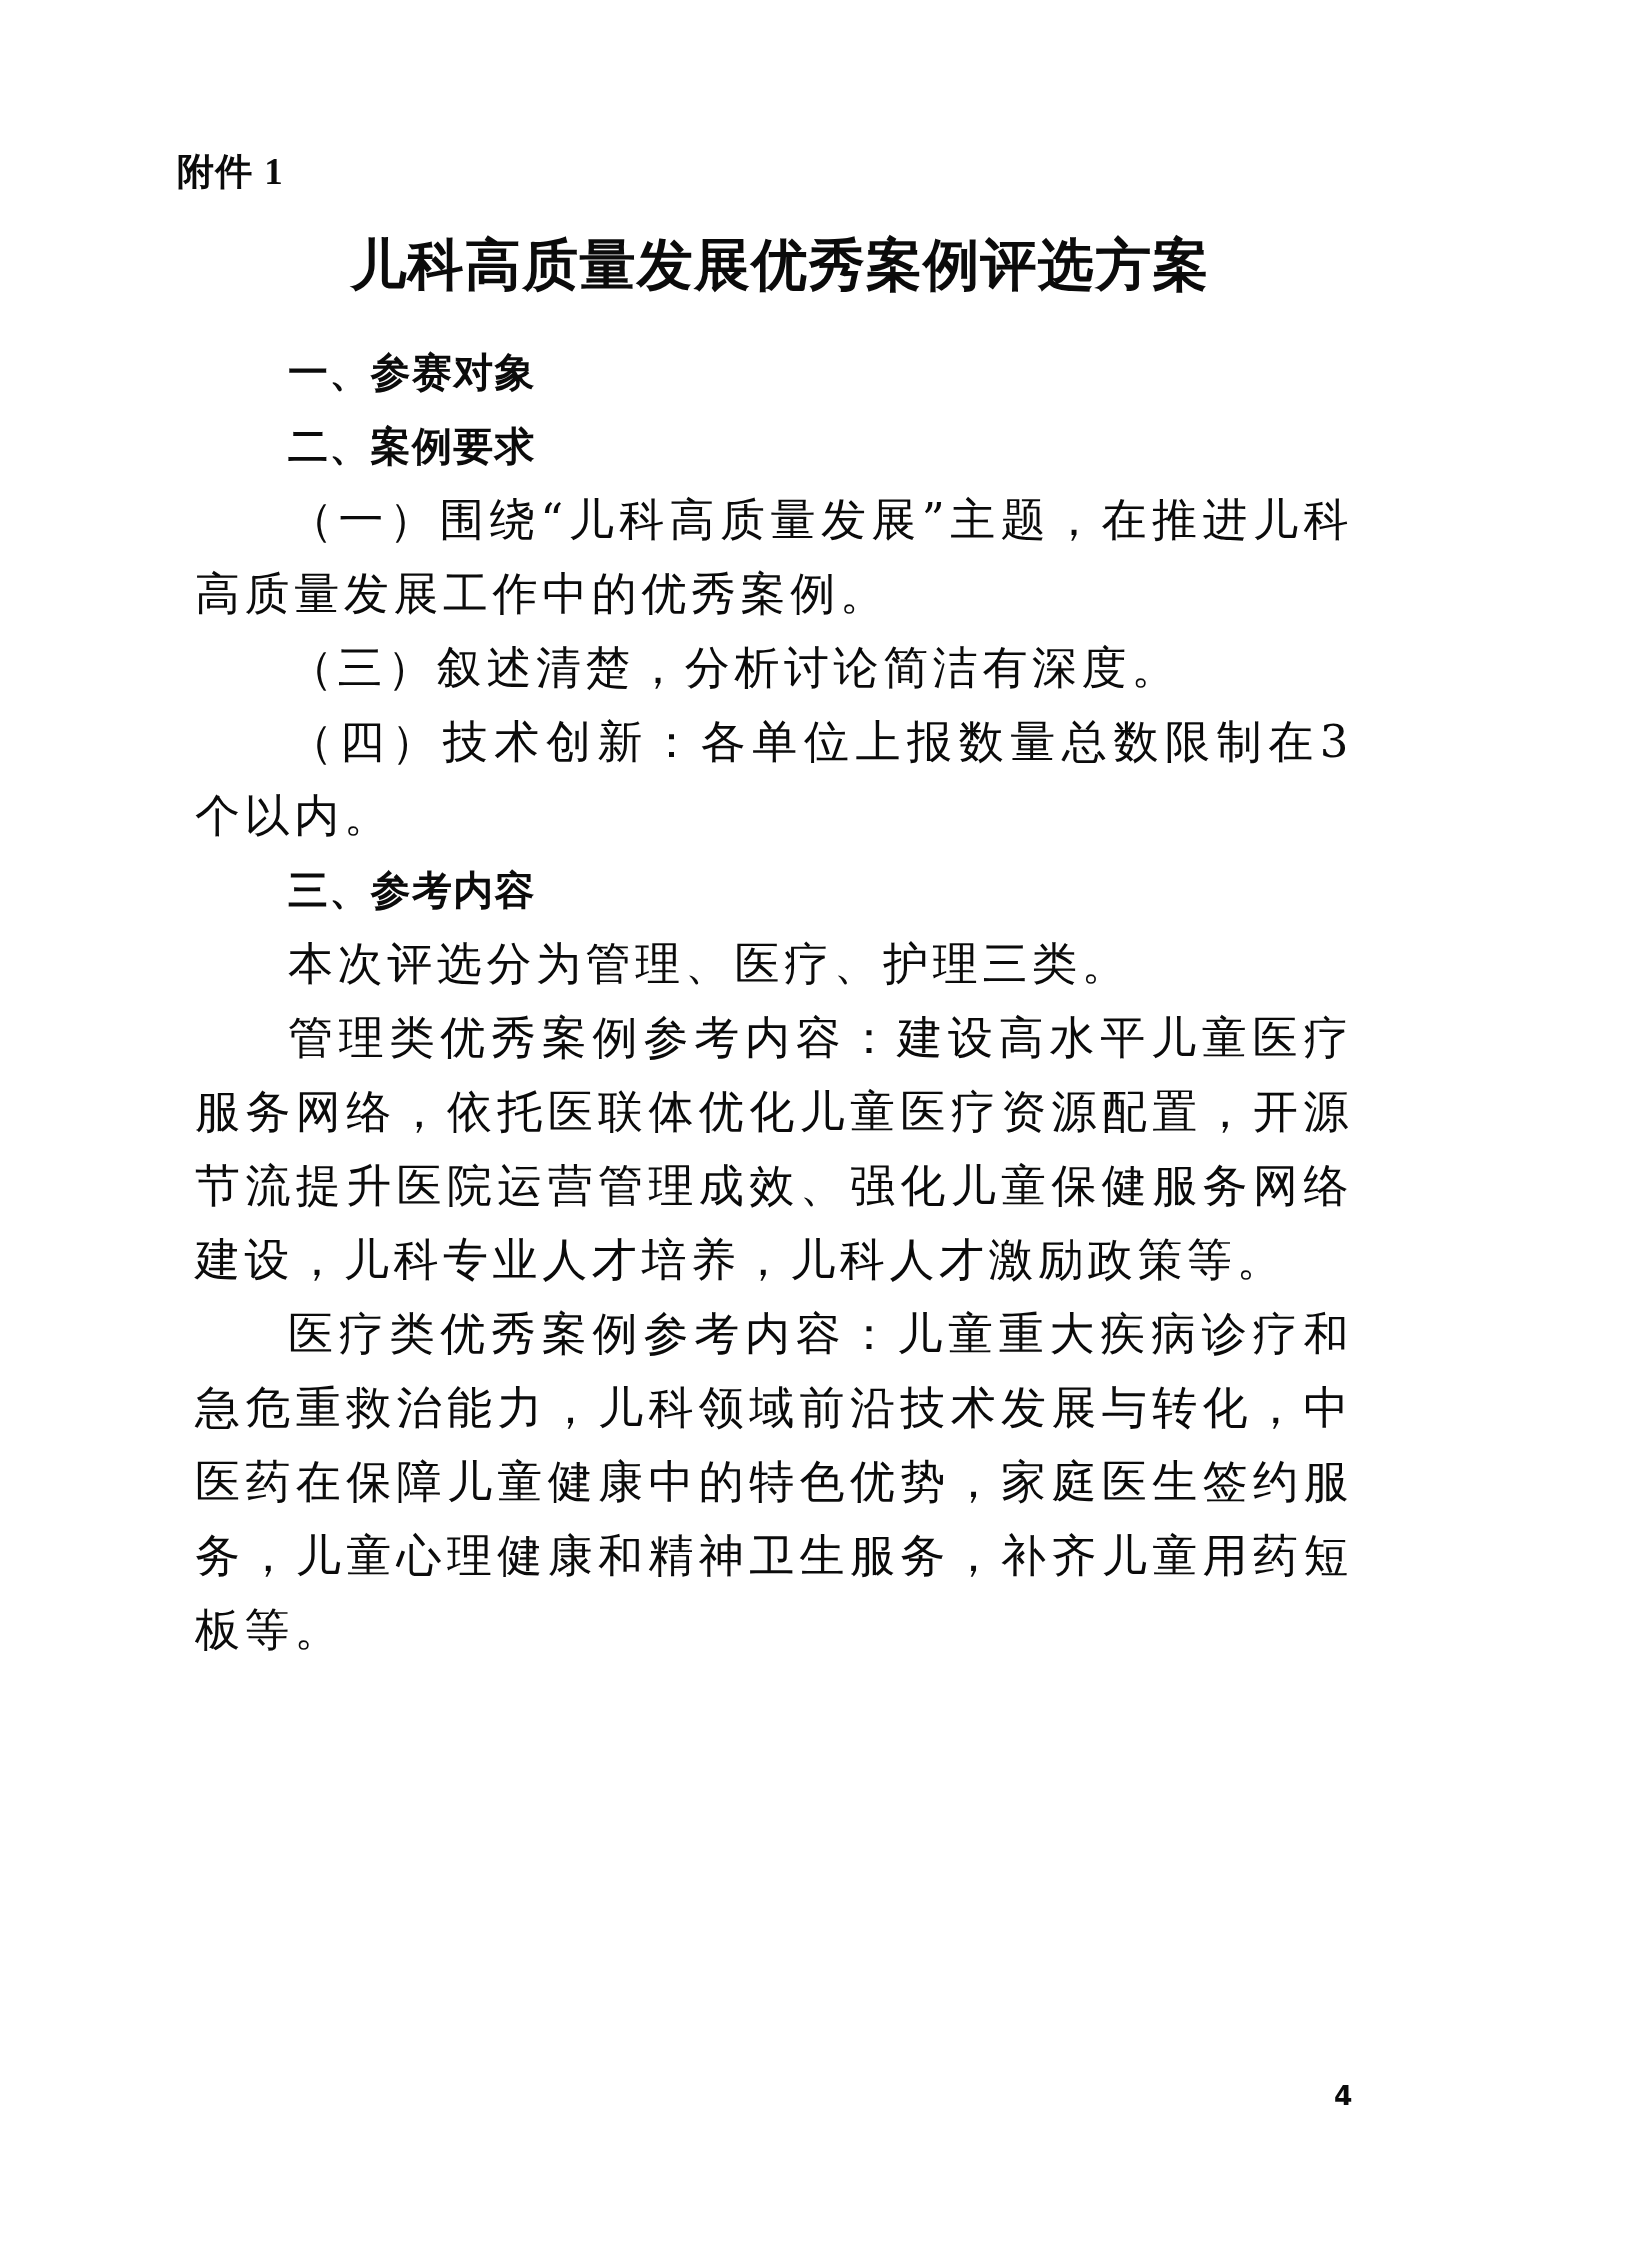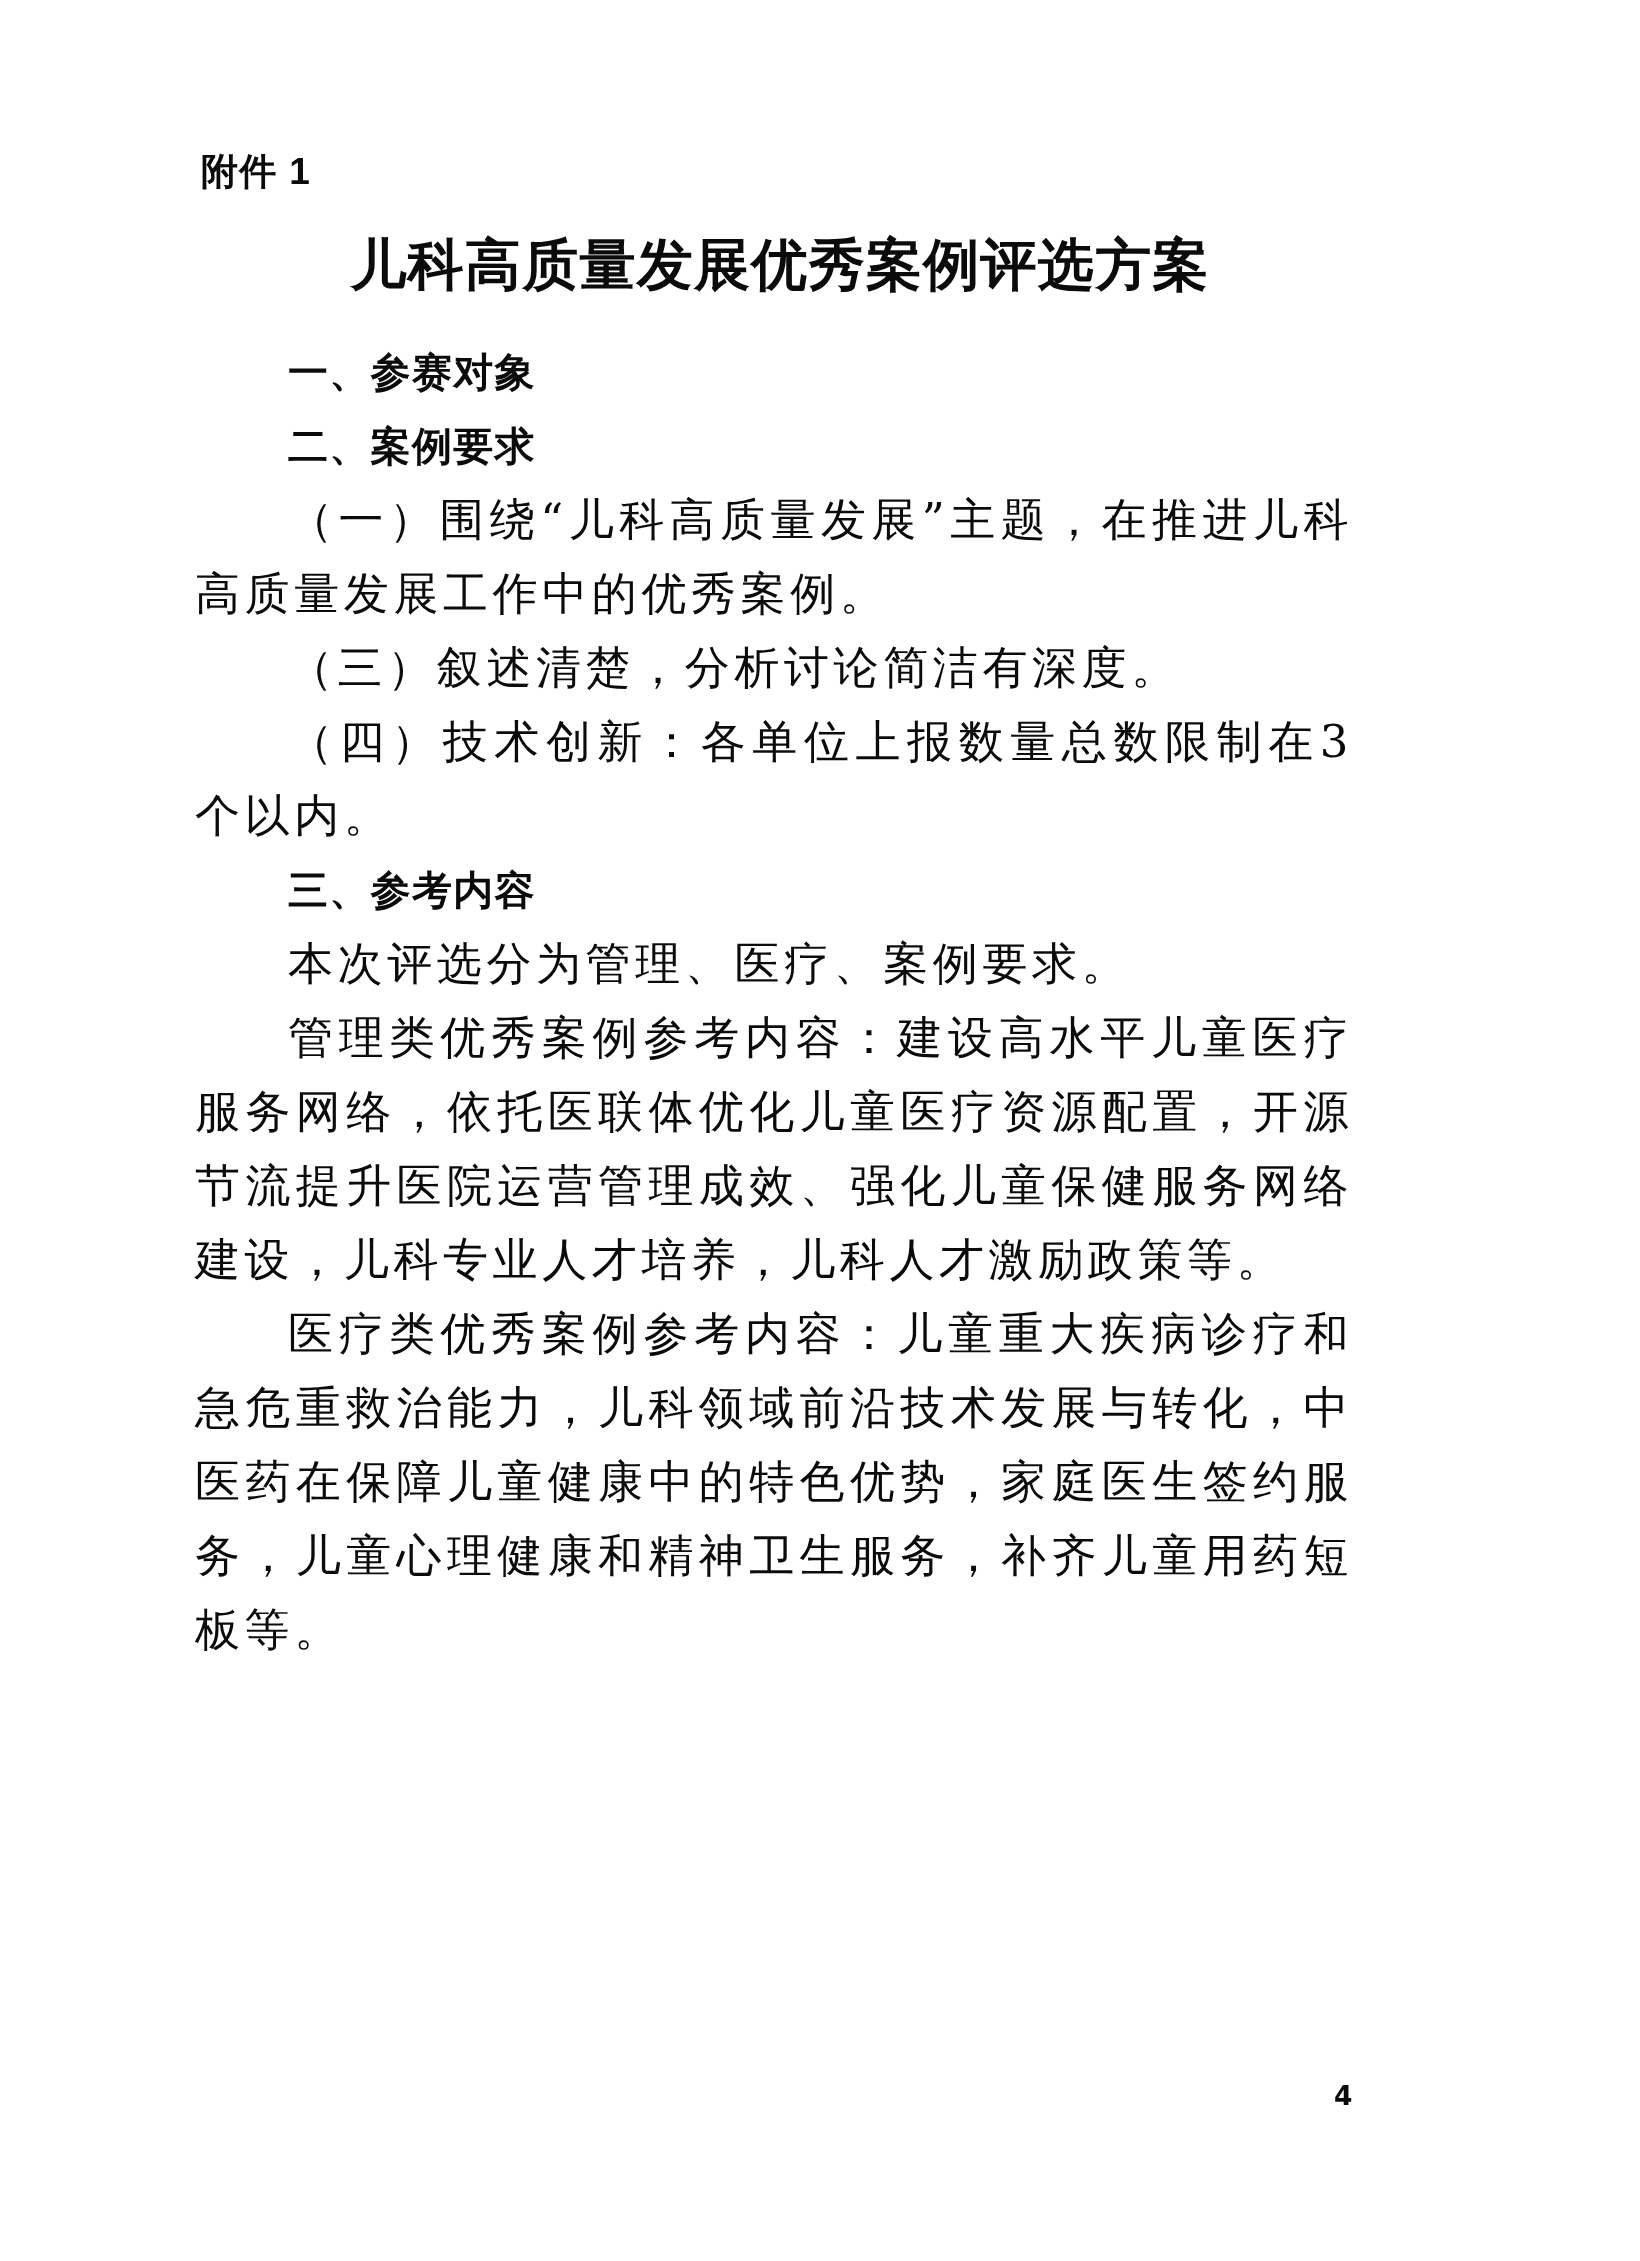--- a/index.html
+++ b/index.html
@@ -2,22 +2,22 @@
 <html style="font-size:10.6px"><head>
 <meta charset="utf-8">
 <style>
   html, body { margin: 0; padding: 0; background: #ffffff; }
   body {
     width: 1640px; height: 2261px; position: relative; overflow: hidden;
     font-family: "DejaVu Serif", "Liberation Serif", serif; color: #0b0b0b;
   }
   .page { position: absolute; left: 0; top: 0; width: 1640px; height: 2261px; }
   .attach {
-    position: absolute; left: 201px; top: 147px;
-    font-family: Liberation Sans, sans-serif;
+    position: absolute; left: 177px; top: 147px;
+    font-family: Liberation Serif, serif;
     font-weight: bold; font-size: 37px; letter-spacing: 1.3px;
   }
   .title {
     position: absolute; left: 0; width: 1560px; top: 228px; text-align: center;
     font-family: "DejaVu Sans", "Liberation Sans", sans-serif;
     font-weight: bold; font-size: 56px; letter-spacing: 1.3px;
   }
   .body {
     position: absolute; left: 195px; top: 335px; width: 1158px;
     font-size: 45px; line-height: 74px; letter-spacing: 4.6px;
@@ -45,20 +45,20 @@
   <div class="body">
 
     <p class="heading">一、参赛对象</p>
 
     <p class="heading">二、案例要求</p>
     <p class="para">（一）围绕“儿科高质量发展”主题，在推进儿科高质量发展工作中的优秀案例。</p>
     <p class="para">（三）叙述清楚，分析讨论简洁有深度。</p>
     <p class="para">（四）技术创新：各单位上报数量总数限制在3个以内。</p>
 
     <p class="heading">三、参考内容</p>
-    <p class="para">本次评选分为管理、医疗、案例要求。</p>
+    <p class="para">本次评选分为管理、医疗、护理三类。</p>
     <p class="para">管理类优秀案例参考内容：建设高水平儿童医疗服务网络，依托医联体优化儿童医疗资源配置，开源节流提升医院运营管理成效、强化儿童保健服务网络建设，儿科专业人才培养，儿科人才激励政策等。</p>
     <p class="para">医疗类优秀案例参考内容：儿童重大疾病诊疗和急危重救治能力，儿科领域前沿技术发展与转化，中医药在保障儿童健康中的特色优势，家庭医生签约服务，儿童心理健康和精神卫生服务，补齐儿童用药短板等。</p>
   </div>
 
   <div class="page-number">4</div>
 </div>
 
 
 </body></html>

